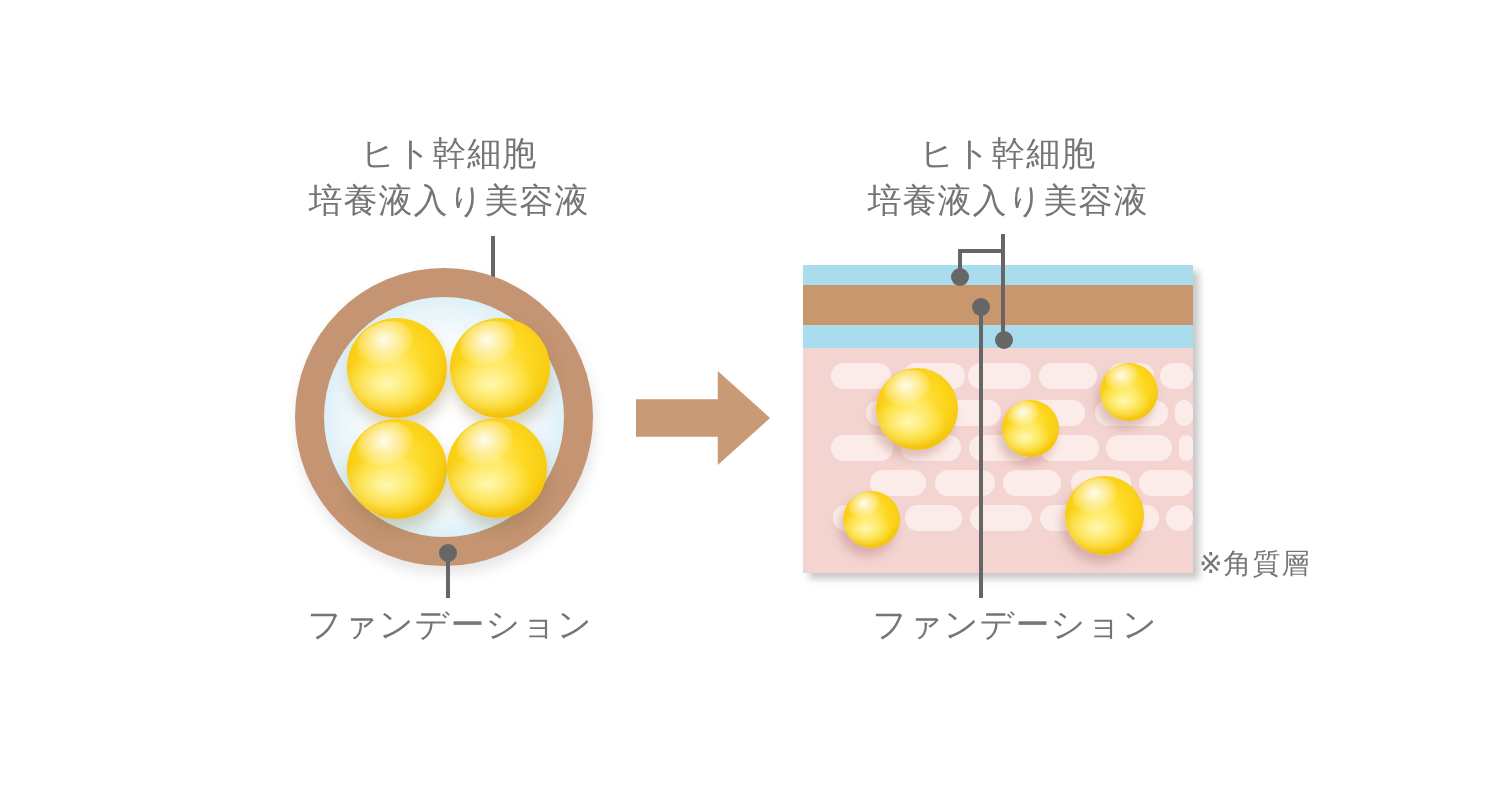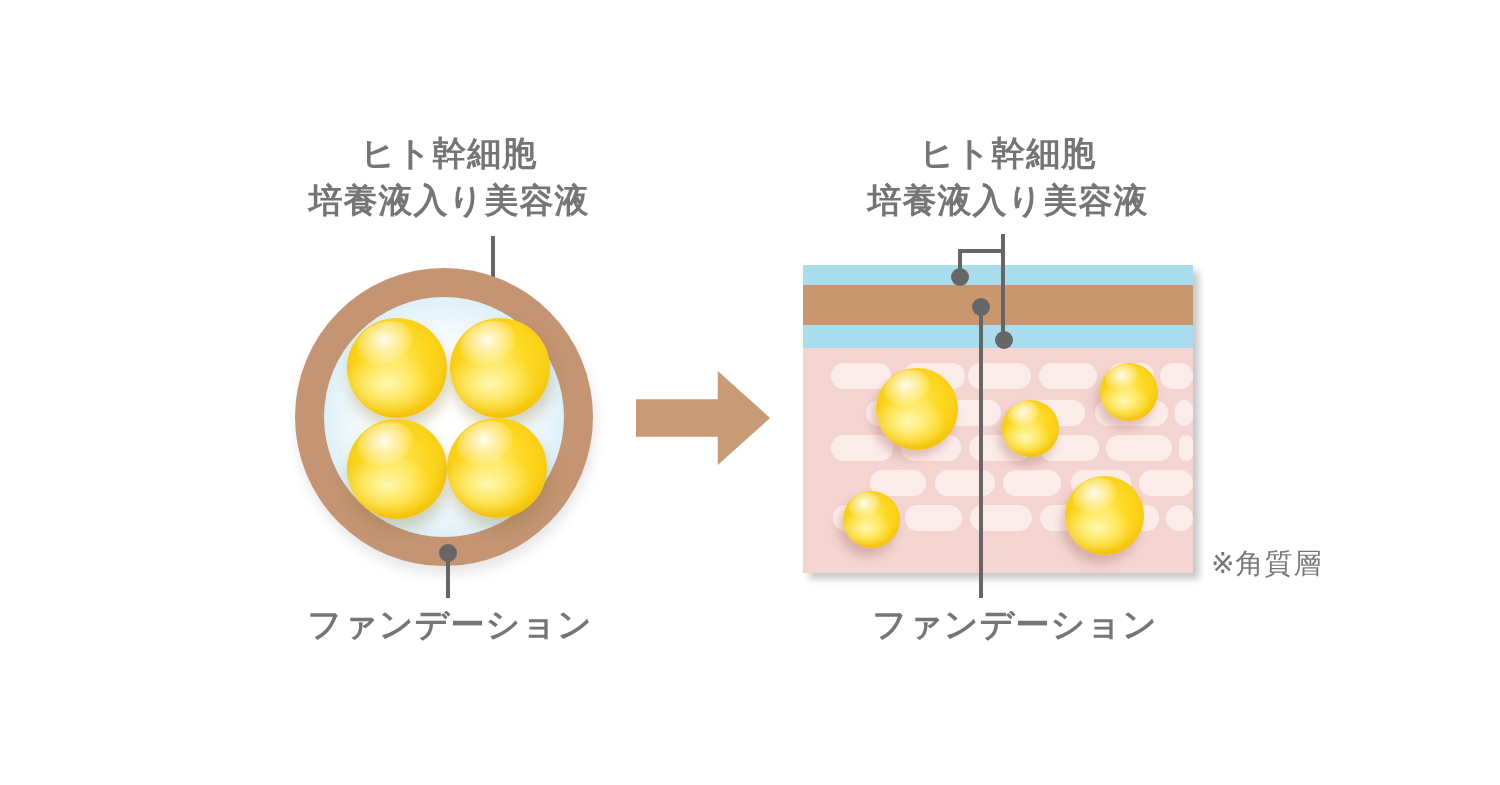--- a/index.html
+++ b/index.html
@@ -10,32 +10,31 @@
     background: #ffffff;
     overflow: hidden;
   }
   .jp-label {
     position: absolute;
     color: #757575;
     font-size: 34px;
     line-height: 47px;
     letter-spacing: 1px;
     text-align: center;
-    font-weight: 700;
+    font-weight: 400;
     white-space: nowrap;
   }
   .note-label {
     position: absolute;
     color: #777777;
     font-size: 28px;
     line-height: 30px;
     letter-spacing: 1px;
     font-weight: 500;
     white-space: nowrap;
-    margin-left: 12px;
   }
   .cline { position: absolute; background: #666666; }
   .cdot  { position: absolute; width: 18px; height: 18px; border-radius: 50%; background: #666666; }
 
   
   .capsule-outer {
     position: absolute; left: 295px; top: 268px;
     width: 298px; height: 298px; border-radius: 50%;
     background: #c49473;
     box-shadow: 2px 8px 14px rgba(0,0,0,0.10);

